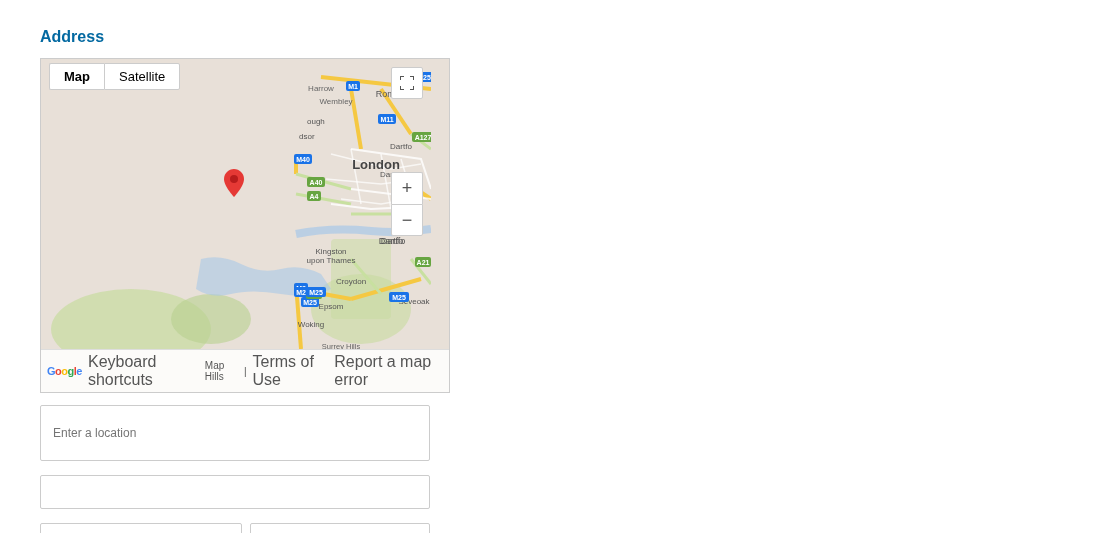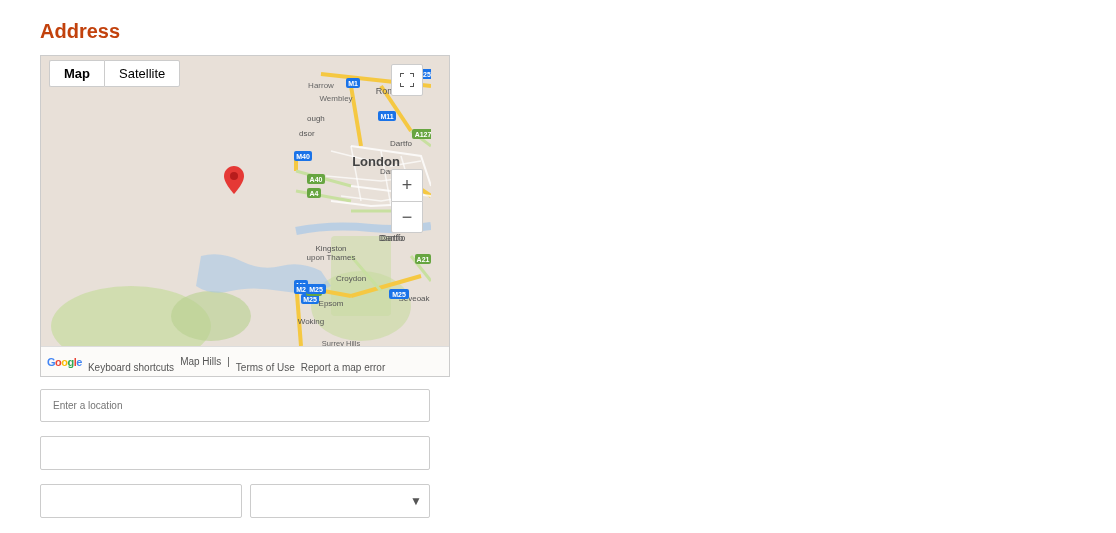--- a/index.html
+++ b/index.html
@@ -14,24 +14,25 @@
       color: #333;
       font-size: 14px;
     }
 
     .page-container {
       padding: 20px 40px;
       max-width: 700px;
     }
 
     .section-title {
-      font-size: 20px;
+      font-size: 16px;
       font-weight: bold;
       margin-bottom: 12px;
-      color: #c2410c;
+      color: #0369a1;
+      margin-top: 8px;
     }
 
     .map-wrapper {
       width: 410px;
       border: 1px solid #ccc;
       position: relative;
       background: #e8e0d8;
       overflow: hidden;
     }
 
@@ -144,22 +145,21 @@
       color: #555;
       display: flex;
       align-items: center;
       gap: 6px;
       border-top: 1px solid #ddd;
     }
 
     .map-footer a {
       color: #555;
       text-decoration: none;
-      font-size: 10px;
-      margin-top: 12px;
+      font-size: 16px;
     }
 
     .google-logo {
       display: flex;
       align-items: center;
       font-size: 11px;
       font-weight: bold;
       letter-spacing: -0.5px;
     }
 
@@ -170,24 +170,24 @@
     .g-r2 { color: #EA4335; }
     .g-b2 { color: #4285F4; }
 
     .form-section {
       width: 390px;
       margin-top: 12px;
     }
 
     .location-input {
       width: 100%;
-      padding: 10px 12px;
+      padding: 20px 12px;
       border: 1px solid #ccc;
       border-radius: 2px;
-      font-size: 10px;
+      font-size: 12px;
       color: #aaa;
       outline: none;
       margin-bottom: 14px;
     }
 
     .field-label {
       font-size: 13px;
       color: #333;
       margin-bottom: 5px;
     }

